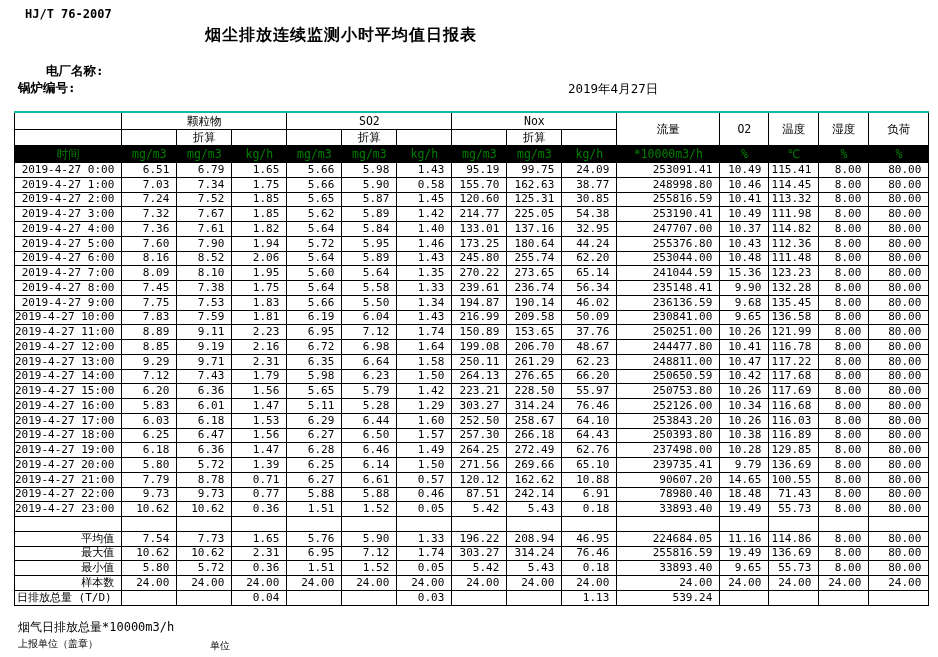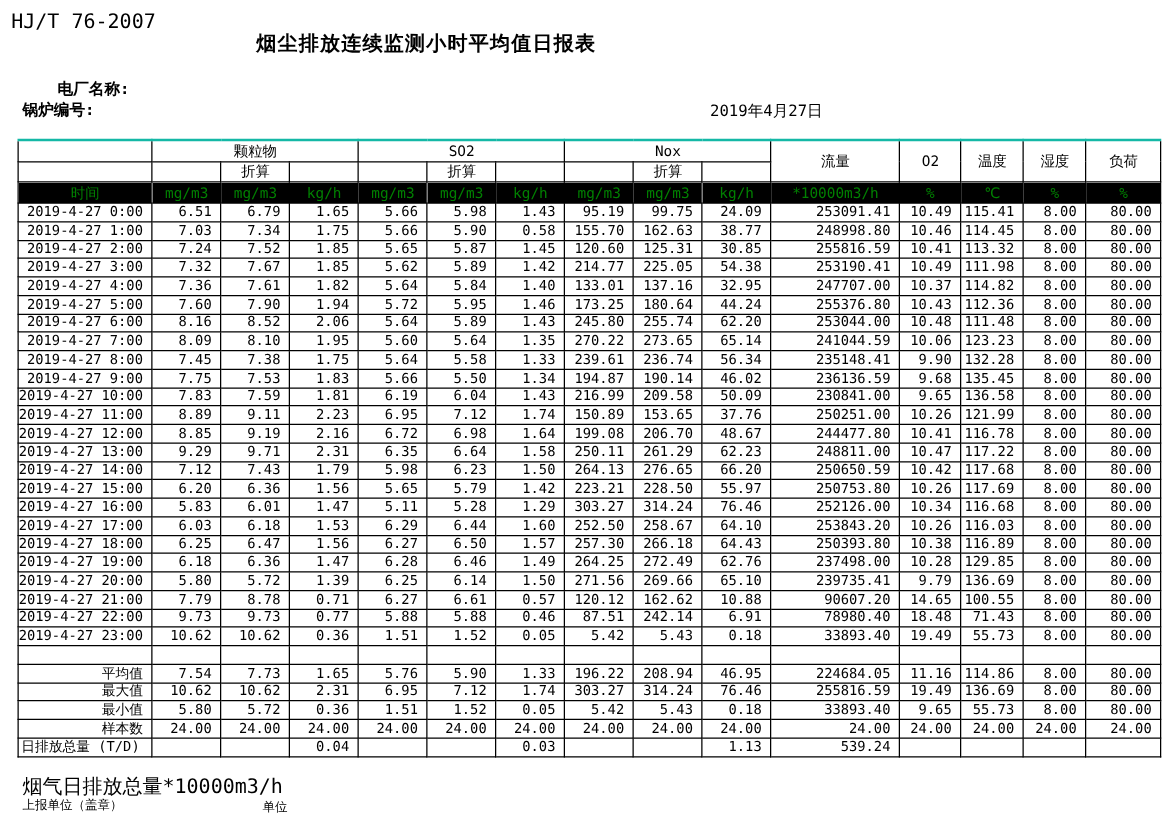--- a/index.html
+++ b/index.html
@@ -2,36 +2,36 @@
 <html><head>
 <meta charset="utf-8">
 <style>
   html,body{margin:0;padding:0;}
   body{
     width:938px;height:657px;background:#ffffff;position:relative;
     font-family:"DejaVu Sans Mono","DejaVu Sans","Liberation Sans",monospace;
     color:#000;overflow:hidden;
   }
   .abs{position:absolute;white-space:nowrap;}
-  .std-no{left:9px;top:7px;font-size:16px;font-weight:normal;}
+  .std-no{left:25px;top:7px;font-size:12px;font-weight:bold;}
   .title{left:205px;top:25px;font-size:16px;font-weight:bold;letter-spacing:1px;}
   .plant{left:18px;top:63px;font-size:12.5px;font-weight:bold;padding-left:28px;}
   .boiler{left:18px;top:80px;font-size:12.5px;font-weight:bold;}
   .date{left:568px;top:81px;font-size:12.5px;}
   .tbl-wrap{left:14px;top:111px;}
   table{border-collapse:collapse;table-layout:fixed;border-top:2px solid #14b8a6;}
   td{
     border:1px solid #000;font-size:11px;line-height:12px;
     padding:0 7px 0 0;text-align:right;white-space:nowrap;overflow:hidden;
   }
   thead td{text-align:center;padding:0;height:15.5px;font-size:11.5px;}
   tbody td{height:13.75px;}
   .unit-row td{background:#000000;color:#008000;height:16px;}
   td.tl{text-align:left;padding:0 0 0 2px;margin-left:27px;}
-  .foot1{left:18px;top:619px;font-size:16px;}
+  .foot1{left:18px;top:619px;font-size:12px;}
   .foot2{left:18px;top:637px;font-size:10px;}
   .foot3{left:210px;top:639px;font-size:10px;}
 </style>
 </head>
 <body>
 
 <div class="abs std-no">HJ/T 76-2007</div>
 <div class="abs title">烟尘排放连续监测小时平均值日报表</div>
 <div class="abs plant">电厂名称:</div>
 <div class="abs boiler">锅炉编号:</div>
@@ -223,21 +223,21 @@
           <td>8.09</td>
           <td>8.10</td>
           <td>1.95</td>
           <td>5.60</td>
           <td>5.64</td>
           <td>1.35</td>
           <td>270.22</td>
           <td>273.65</td>
           <td>65.14</td>
           <td>241044.59</td>
-          <td>10.06</td>
+          <td>15.36</td>
           <td>123.23</td>
           <td>8.00</td>
           <td>80.00</td>
         </tr>
         <tr>
           <td>2019-4-27 8:00</td>
           <td>7.45</td>
           <td>7.38</td>
           <td>1.75</td>
           <td>5.64</td>

